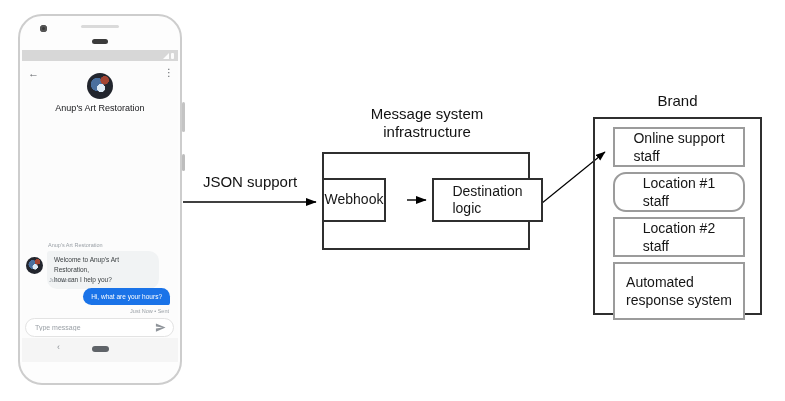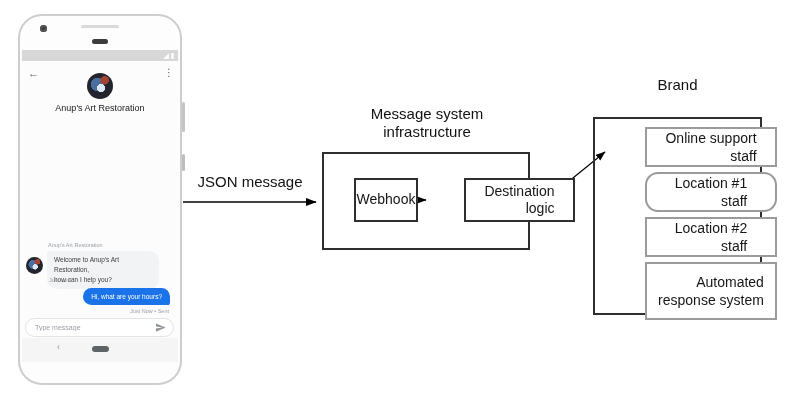--- a/index.html
+++ b/index.html
@@ -2,32 +2,32 @@
 <html><head>
 <meta charset="utf-8">
 <style>
   html,body{margin:0;padding:0;background:#fff;}
   #canvas{
     position:relative;width:785px;height:401px;background:#ffffff;overflow:hidden;
     font-family:"Liberation Sans","DejaVu Sans",sans-serif;color:#111;
   }
   .abs{position:absolute;box-sizing:border-box;}
   .prewrap{white-space:pre-line;}
-  .center{display:flex;align-items:center;justify-content:center;text-align:right;margin-left:32px;}
+  .center{display:flex;align-items:center;justify-content:center;text-align:left;}
 
   
   #svg-layer{position:absolute;left:0;top:0;pointer-events:none;}
   .diag-label{font-size:15px;color:#121212;text-align:center;line-height:1.22;}
   .node{border:2px solid #2f2f2f;background:#fff;font-size:14px;line-height:1.25;color:#161616;}
   #routing-box{left:322px;top:152px;width:208px;height:98px;border:2px solid #2f2f2f;background:transparent;}
   #webhook-node{left:322px;top:178px;width:64px;height:44px;}
   #destination-node{left:432px;top:178px;width:111px;height:44px;}
   #routing-title{left:344px;top:105px;width:166px;}
   #payload-label{left:188px;top:173px;width:124px;}
-  #brand-title{left:600px;top:76px;width:155px;}
+  #brand-title{left:600px;top:92px;width:155px;}
   #brand-box{left:593px;top:117px;width:169px;height:198px;border:2px solid #2f2f2f;}
   .brand-item{left:613px;width:132px;height:40px;border:2px solid #9b9b9b;background:#fff;font-size:14px;line-height:1.3;color:#161616;}
   #brand-item-0{top:127px;}
   #brand-item-1{top:172px;border-radius:13px;}
   #brand-item-2{top:217px;}
   #brand-item-3{top:262px;height:58px;}
 
   
   #phone{left:18px;top:14px;width:164px;height:371px;background:#fdfdfd;border:2px solid #cdcdcd;border-radius:24px;}
   #camera-dot{left:20px;top:9px;width:7px;height:7px;border-radius:50%;background:#3a3a3a;box-shadow:inset 0 0 0 2px #555;}
@@ -116,21 +116,21 @@
 
     <div id="nav-bar" class="abs">
       <div id="nav-back" class="abs">‹</div>
       <div id="home-pill" class="abs"></div>
     </div>
 
     <div id="volume-button" class="abs"></div>
     <div id="power-button" class="abs"></div>
   </div>
 
-  <div id="payload-label" class="abs diag-label">JSON message</div>
+  <div id="payload-label" class="abs diag-label">JSON support</div>
 
   <div id="routing-title" class="abs diag-label prewrap">Message system
 infrastructure</div>
   <div id="routing-box" class="abs"></div>
   <div id="webhook-node" class="abs node center">Webhook</div>
   <div id="destination-node" class="abs node center prewrap">Destination
 logic</div>
 
   <div id="brand-title" class="abs diag-label">Brand</div>
   <div id="brand-box" class="abs"></div>

